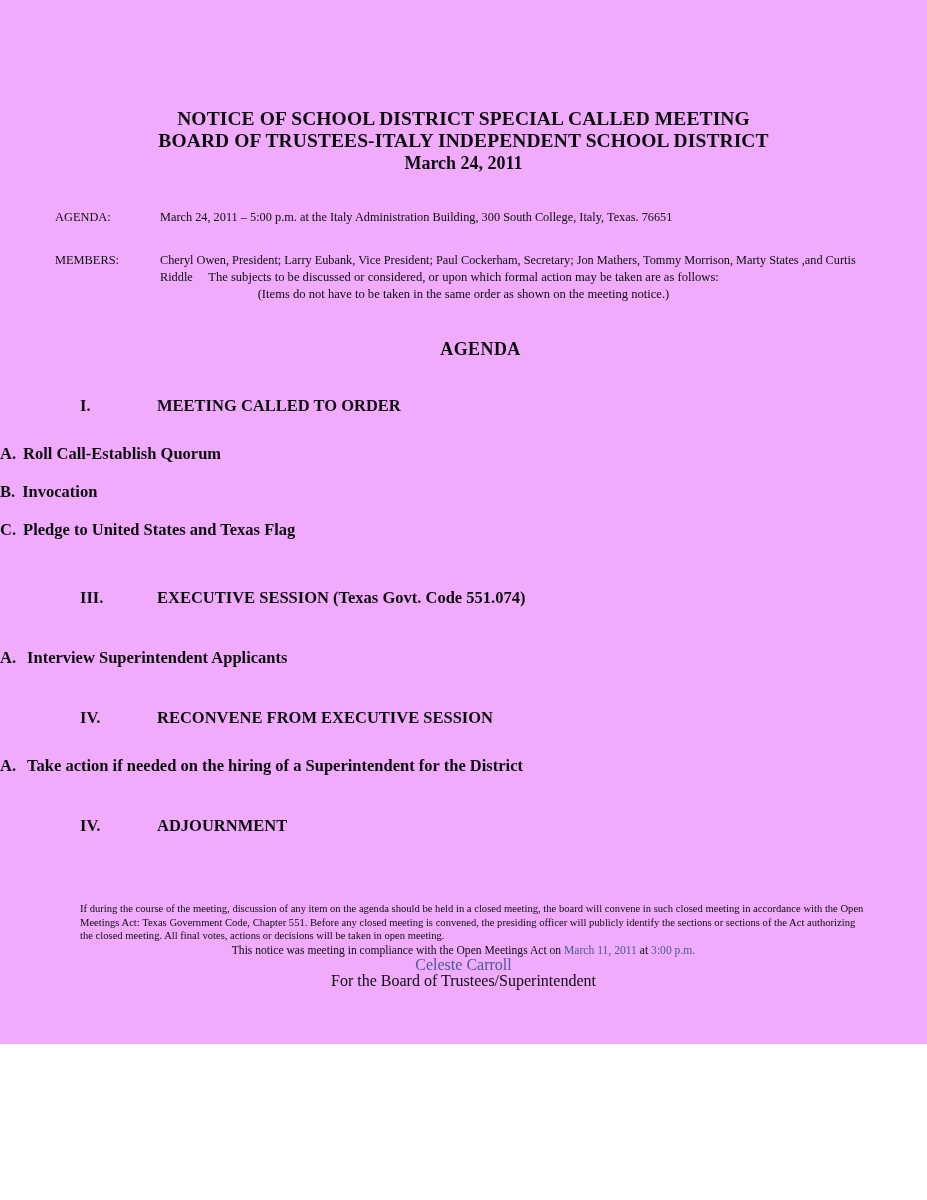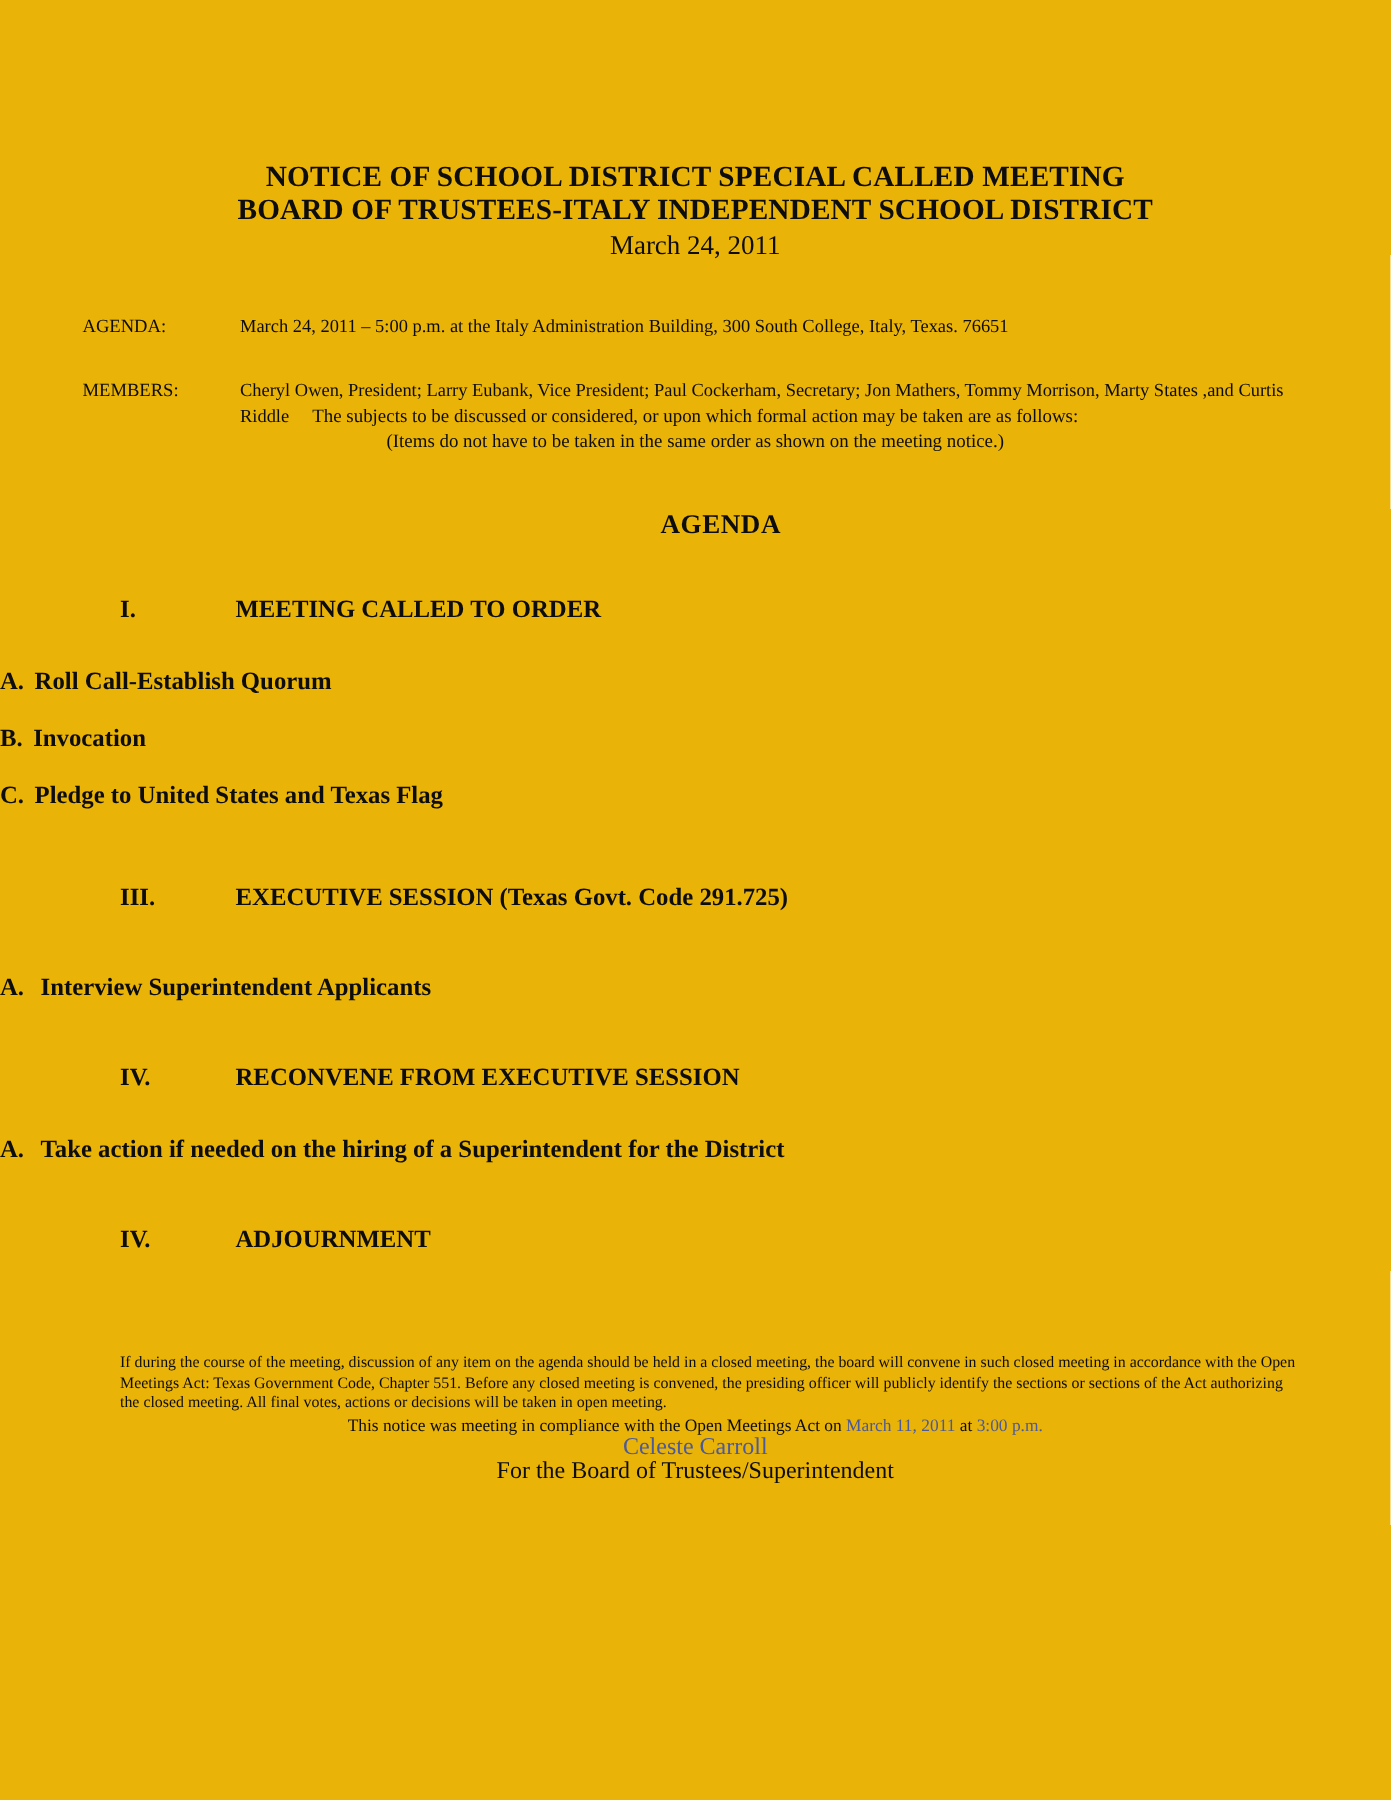--- a/index.html
+++ b/index.html
@@ -12,42 +12,42 @@
     width: 927px;
     height: 1200px;
     position: relative;
     font-family: "Liberation Serif", "DejaVu Serif", serif;
     color: #0d0d0d;
     -webkit-font-smoothing: antialiased;
   }
   .page {
     position: relative;
     width: 927px;
-    height: 1200px;
-    background: #eab308;
+    height: 1044px;
+    background: #f0abfc;
     overflow: hidden;
   }
 
   
   .title-block {
     position: absolute;
     top: 108px;
     left: 0;
     width: 927px;
     text-align: center;
   }
   .title-line {
     font-weight: bold;
     font-size: 19.5px;
     letter-spacing: 0.1px;
     line-height: 21.5px;
     white-space: nowrap;
   }
   .title-date {
-    font-weight: normal;
+    font-weight: bold;
     font-size: 18px;
     line-height: 22px;
     margin-top: 1px;
   }
 
   
   .meta {
     position: absolute;
     left: 55px;
     width: 822px;
@@ -241,21 +241,21 @@
       <div class="subitem">
         <span class="sub-letter">C.</span><span>Pledge to United States and Texas Flag</span>
       </div>
     </div>
 
     <div class="gap-48"></div>
 
     <div class="section">
       <div class="section-head">
         <span class="section-numeral">III.</span>
-        <span class="section-title">EXECUTIVE SESSION (Texas Govt. Code 291.725)</span>
+        <span class="section-title">EXECUTIVE SESSION (Texas Govt. Code 551.074)</span>
       </div>
       <div class="gap-34"></div>
       <div class="subitem">
         <span class="sub-letter wide">A.</span><span>Interview Superintendent Applicants</span>
       </div>
     </div>
 
     <div class="gap-40"></div>
 
     <div class="section">

